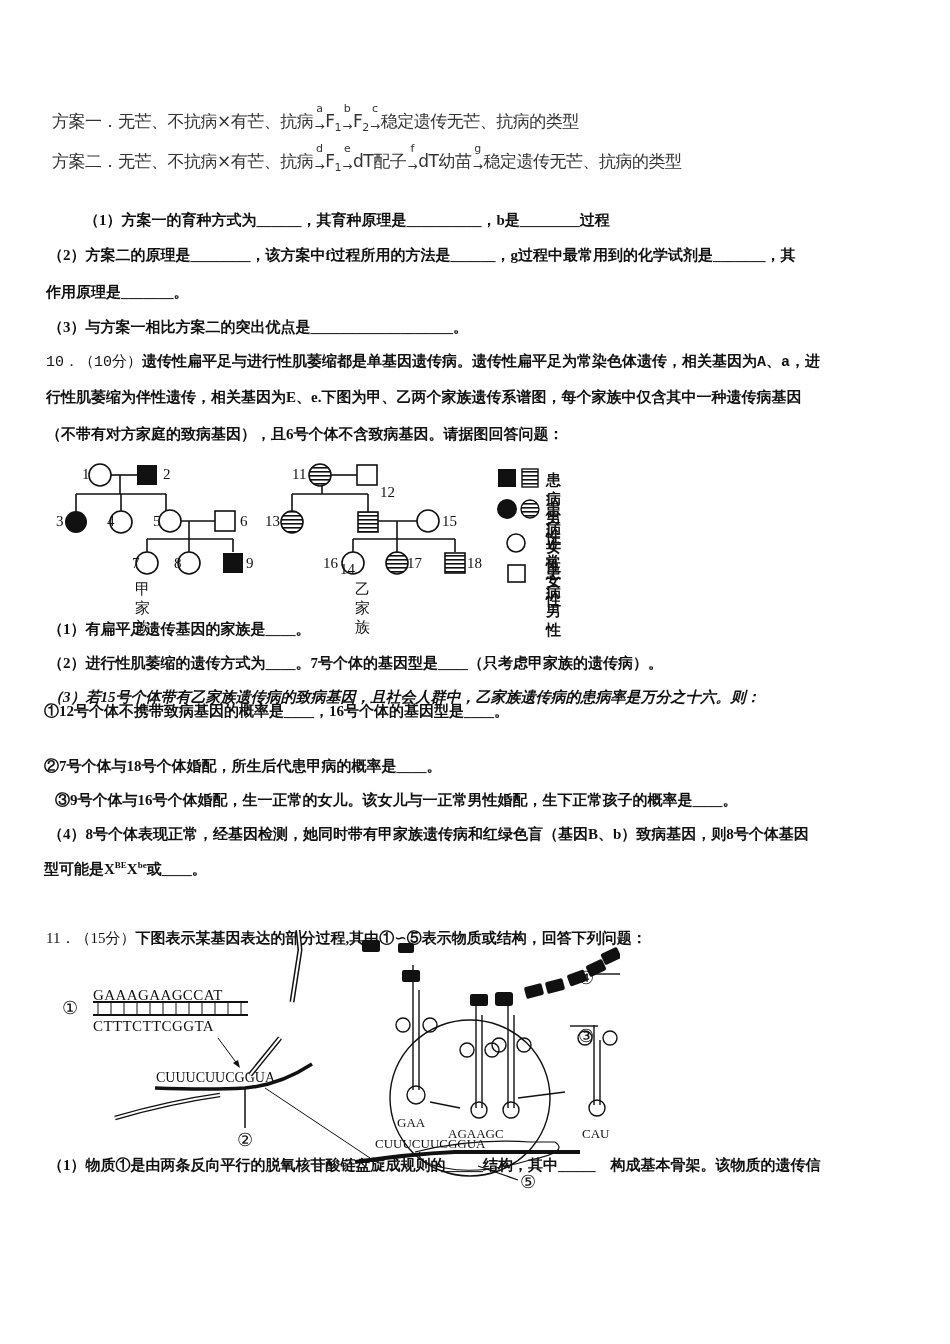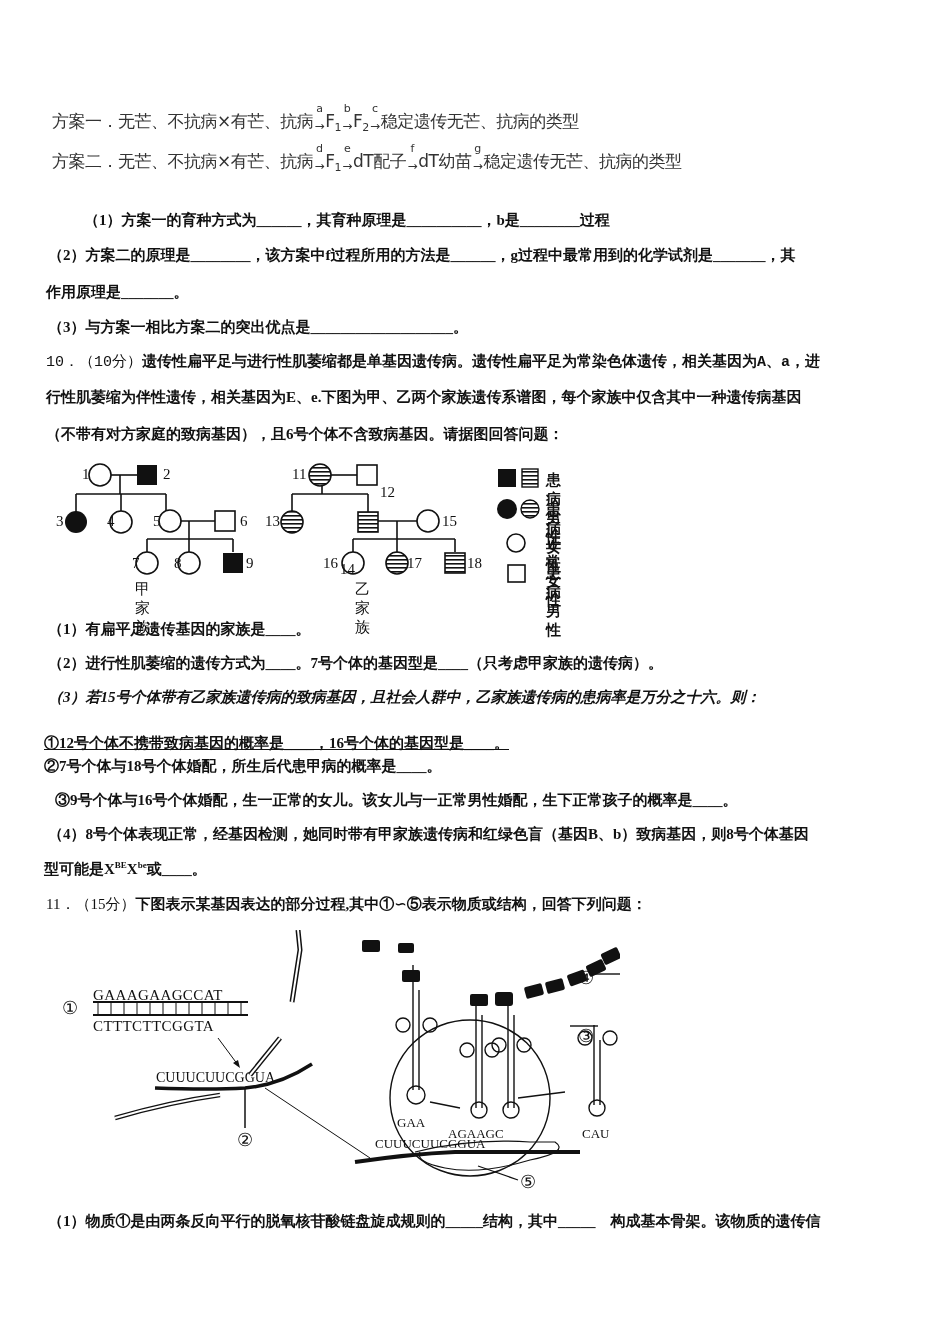--- a/index.html
+++ b/index.html
@@ -118,29 +118,29 @@
   <span class="abs" style="left:355px; top:580px;">乙家族</span>
   <span class="abs" style="left:546px; top:471px; font-weight:bold;">患病男性</span>
   <span class="abs" style="left:546px; top:500px; font-weight:bold;">患病女性</span>
   <span class="abs" style="left:546px; top:534px; font-weight:bold;">正常女性</span>
   <span class="abs" style="left:546px; top:564px; font-weight:bold;">患病男性</span>
 </div>
 
 <div class="line" style="top:620px;">（1）有扁平足遗传基因的家族是____。</div>
 <div class="line" style="top:654px;">（2）进行性肌萎缩的遗传方式为____。7号个体的基因型是____（只考虑甲家族的遗传病）。</div>
 <div class="line" style="top:688px;font-style:italic;">（3）若15号个体带有乙家族遗传病的致病基因，且社会人群中，乙家族遗传病的患病率是万分之十六。则：</div>
-<div class="line" style="top:734px; left:44px;text-decoration:underline;">①12号个体不携带致病基因的概率是____，16号个体的基因型是____。</div>
+<div class="line" style="top:702px; left:44px;">①12号个体不携带致病基因的概率是____，16号个体的基因型是____。</div>
 <div class="line" style="top:757px; left:44px;">②7号个体与18号个体婚配，所生后代患甲病的概率是____。</div>
 <div class="line" style="top:791px; left:55px;">③9号个体与16号个体婚配，生一正常的女儿。该女儿与一正常男性婚配，生下正常孩子的概率是____。</div>
 <div class="line" style="top:825px;">（4）8号个体表现正常，经基因检测，她同时带有甲家族遗传病和红绿色盲（基因B、b）致病基因，则8号个体基因</div>
 <div class="line" style="top:860px; left:44px;">
   <span>型可能是</span><span>X</span><sup style="font-size:9px;">BE</sup><span>X</span><sup style="font-size:9px;">be</sup><span>或____。</span>
 </div>
 
-<div class="line" style="top:895px; left:46px;text-align:center;"><span class="qnum">11．（15分）</span><span>下图表示某基因表达的部分过程,其中①∽⑤表示物质或结构，回答下列问题：</span></div>
+<div class="line" style="top:929px; left:46px;text-align:center;"><span class="qnum">11．（15分）</span><span>下图表示某基因表达的部分过程,其中①∽⑤表示物质或结构，回答下列问题：</span></div>
 
 <svg class="abs" style="left:50px; top:930px;" width="570" height="265">
   <g font-family="Liberation Serif, serif" fill="#111">
 
     <text x="43" y="70" font-size="15" letter-spacing="0.4">GAAAGAAGCCAT</text>
     <line x1="43" y1="72" x2="198" y2="72" stroke="#111" stroke-width="2"></line>
     <line x1="43" y1="85" x2="198" y2="85" stroke="#111" stroke-width="2"></line>
     <g stroke="#111" stroke-width="1">
       <line x1="48" y1="72" x2="48" y2="85"></line>
         <line x1="61" y1="72" x2="61" y2="85"></line>
@@ -221,13 +221,13 @@
     </g>
     <line x1="540" y1="44" x2="570" y2="44" stroke="#111" stroke-width="1.4"></line>
     <text x="528" y="112" font-size="18">③</text>
     <line x1="548" y1="96" x2="520" y2="96" stroke="#111" stroke-width="1.4"></line>
     <text x="528" y="54" font-size="18">④</text>
     <text x="470" y="258" font-size="18">⑤</text>
     <line x1="428" y1="236" x2="468" y2="250" stroke="#111" stroke-width="1.2"></line>
   </g>
 </svg>
 
-<div class="line" style="top:1212px;">（1）物质①是由两条反向平行的脱氧核苷酸链盘旋成规则的_____结构，其中_____　构成基本骨架。该物质的遗传信</div>
+<div class="line" style="top:1156px;">（1）物质①是由两条反向平行的脱氧核苷酸链盘旋成规则的_____结构，其中_____　构成基本骨架。该物质的遗传信</div>
 
 </body></html>

